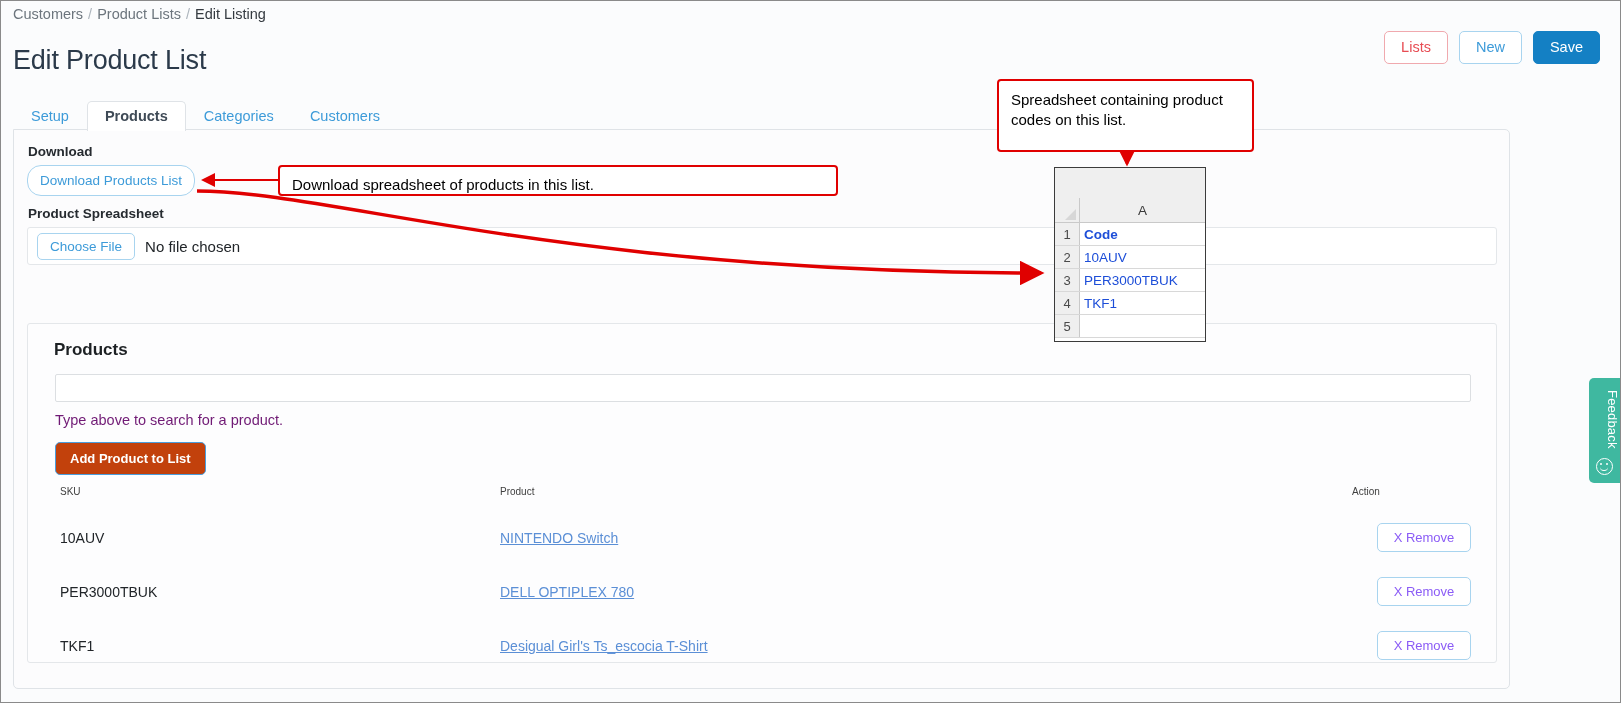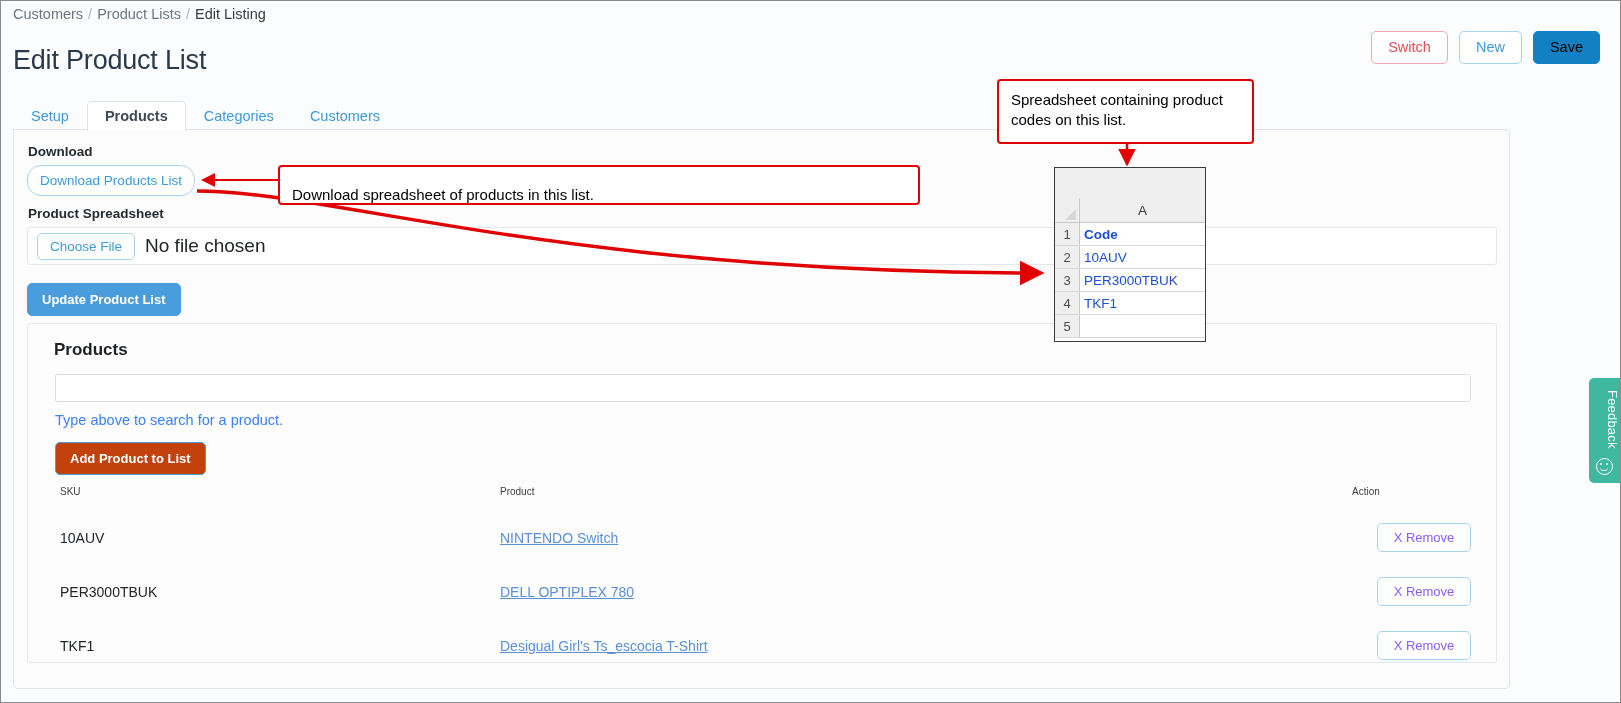--- a/index.html
+++ b/index.html
@@ -68,21 +68,21 @@
     color: #e74c53;
   }
   .btn-outline-primary {
     background: #ffffff;
     border: 1px solid #a8d4ef;
     color: #3d9bd9;
   }
   .btn-primary-solid {
     background: #1480c4;
     border: 1px solid #1480c4;
-    color: #000000;
+    color: #ffffff;
   }
 
   
   #tabs {
     position: absolute;
     left: 12px; top: 99px;
     display: flex;
     align-items: flex-end;
     height: 30px;
   }
@@ -156,21 +156,21 @@
     color: #3d9bd9;
     background: #ffffff;
     border: 1px solid #a8d4ef;
     border-radius: 5px;
     padding: 5px 12px;
     cursor: pointer;
     text-align: right;
   }
   #file-chosen-text {
     margin-left: 10px;
-    font-size: 19px;
+    font-size: 15px;
     color: #212529;
   }
 
   #btn-update-product-list {
     position: absolute;
     left: 13px; top: 153px;
     font-size: 13px;
     font-weight: bold;
     color: #ffffff;
     background: #4a9ddc;
@@ -205,21 +205,21 @@
     border-radius: 2px;
     font-family: "Liberation Sans", sans-serif;
     font-size: 14px;
     padding: 0 7px;
     color: #212529;
   }
   #search-hint {
     position: absolute;
     left: 27px; top: 88px;
     font-size: 14.5px;
-    color: #3b82f6;
+    color: #701a75;
   }
   #btn-add-product {
     position: absolute;
     left: 27px; top: 118px;
     font-size: 13px;
     font-weight: bold;
     color: #ffffff;
     background: #c2410c;
     border: 1px solid #4a9ddc;
     border-radius: 5px;
@@ -345,26 +345,26 @@
     border: 2px solid #e00000;
     border-radius: 4px;
     color: #000000;
     font-size: 15px;
     line-height: 1.35;
     padding: 8px 12px;
     z-index: 32;
   }
   #callout-download {
     left: 277px; top: 164px;
-    width: 642px; height: 31px;
-    padding: 18px 12px;
+    width: 560px; height: 31px;
+    padding: 8px 12px;
   }
   #callout-spreadsheet {
     left: 996px; top: 78px;
-    width: 257px; height: 65px;
+    width: 257px; height: 73px;
     padding: 9px 12px;
   }
 
   
   #feedback-tab {
     position: absolute;
     right: 0px; top: 377px;
     width: 31px; height: 105px;
     background: #3fb8a0;
     border-radius: 5px 0 0 5px;
@@ -411,21 +411,21 @@
 
 <div id="app-frame">
 
   <div class="breadcrumb">
     <span class="crumb-link">Customers</span><span class="crumb-sep">/</span><span class="crumb-link">Product Lists</span><span class="crumb-sep">/</span><span class="crumb-current">Edit Listing</span>
   </div>
 
   <h1 class="page-title">Edit Product List</h1>
 
   <div class="header-actions">
-    <button class="btn btn-outline-danger">Switch</button>
+    <button class="btn btn-outline-danger">Lists</button>
     <button class="btn btn-outline-primary">New</button>
     <button class="btn btn-primary-solid">Save</button>
   </div>
 
   <div id="tabs">
     <div class="tab">Setup</div>
     <div class="tab active">Products</div>
     <div class="tab">Categories</div>
     <div class="tab">Customers</div>
   </div>
@@ -435,21 +435,20 @@
     <div class="field-label" id="label-download">Download</div>
     <button id="btn-download-products">Download Products List</button>
 
     <div class="field-label" id="label-spreadsheet">Product Spreadsheet</div>
 
     <div id="file-input-row">
       <button id="btn-choose-file">Choose File</button>
       <span id="file-chosen-text">No file chosen</span>
     </div>
 
-    <button id="btn-update-product-list">Update Product List</button>
 
     <div id="products-card">
       <div id="products-heading">Products</div>
 
       <input id="product-search-input" type="text" value="" placeholder="" style="">
 
       <div id="search-hint">Type above to search for a product.</div>
 
       <button id="btn-add-product">Add Product to List</button>
 

